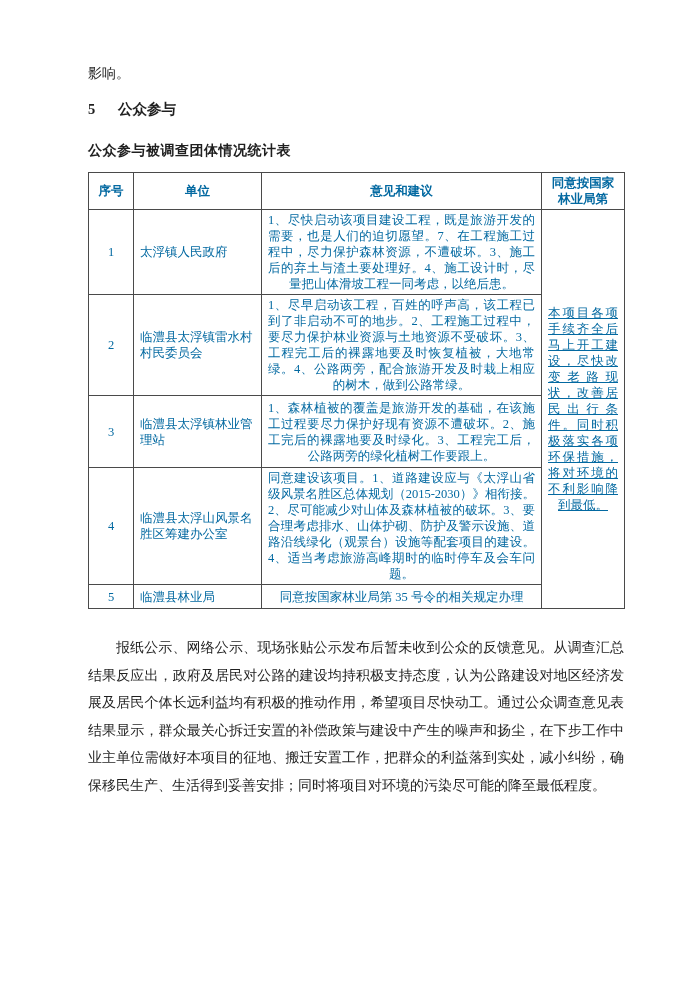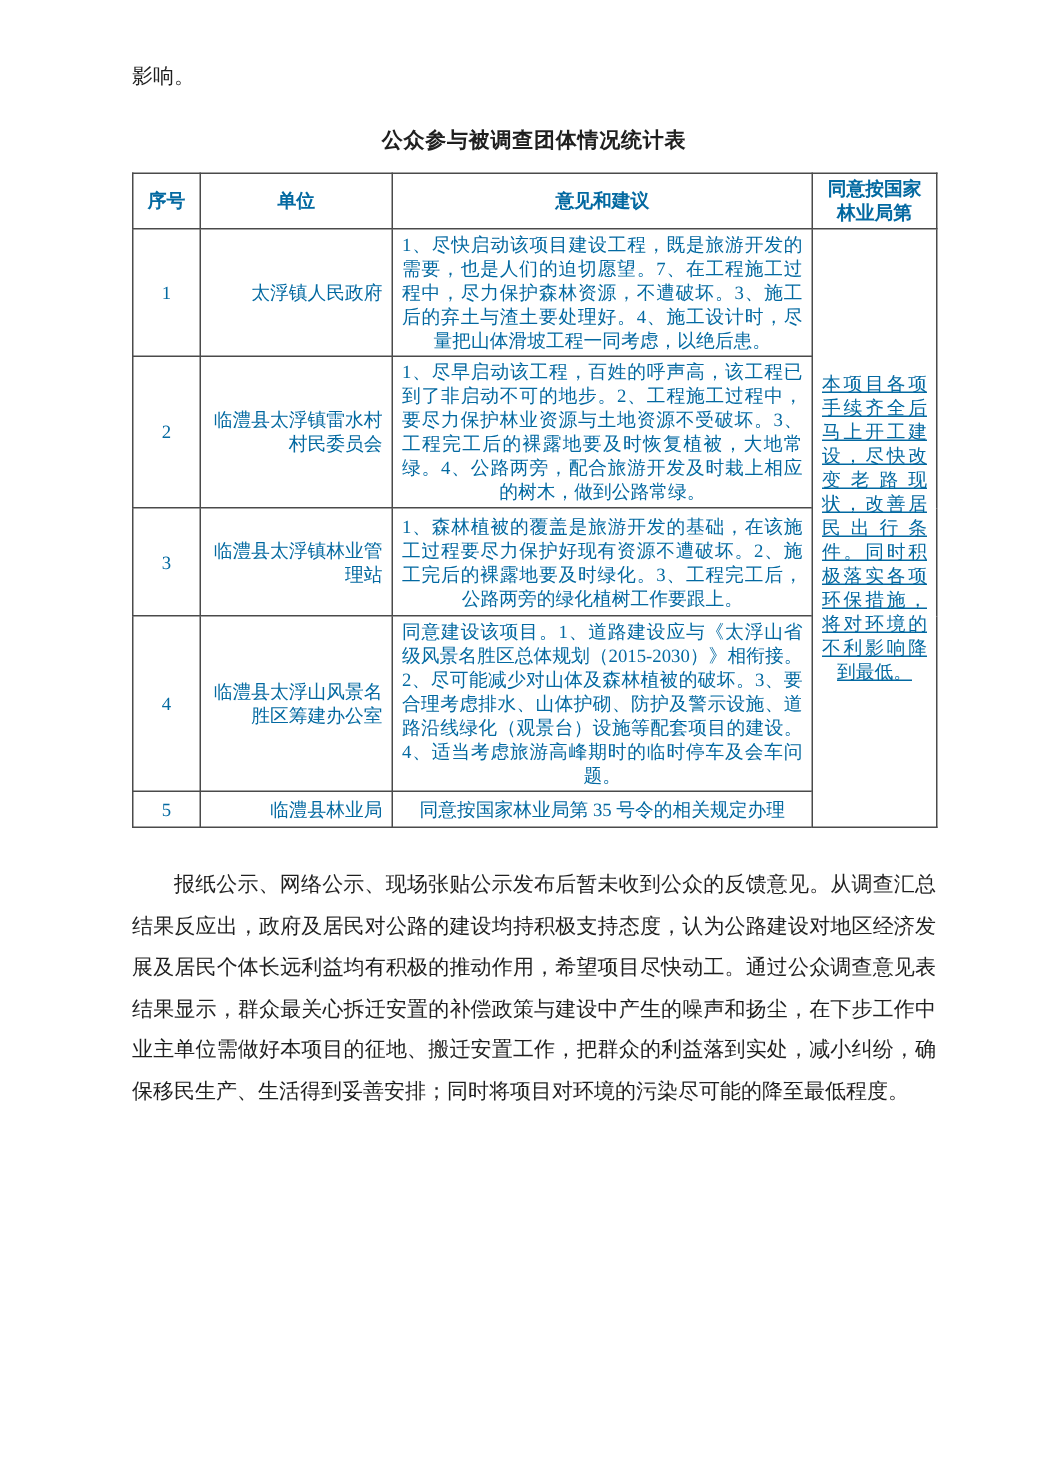--- a/index.html
+++ b/index.html
@@ -9,21 +9,21 @@
   }
   .page {
     position: relative;
     width: 700px;
     height: 989px;
     margin: 0 auto;
     background: #ffffff;
     color: #1f1f1f;
     font-family: "Liberation Serif", "DejaVu Serif", serif;
     box-sizing: border-box;
-    padding: 38px 76px 40px 88px;
+    padding: 60px 76px 40px 88px;
     overflow: hidden;
   }
   .carryover {
     font-size: 14px;
     line-height: 27px;
     margin: 0;
     text-align: justify;
   }
   .section-heading {
     margin: 9px 0 0 0;
@@ -40,21 +40,20 @@
     font-size: 14px;
     line-height: 27.5px;
     text-align: justify;
     text-indent: 2em;
     word-break: break-all;
   }
   .table-title {
     margin: 20px 0 12px 0;
     font-size: 14px;
     font-weight: bold;
-    text-align: center;
     letter-spacing: 0.5px;
   }
   table.survey {
     width: 536px;
     border-collapse: collapse;
     table-layout: fixed;
     font-size: 12.5px;
     color: #0369a1;
   }
   table.survey th, table.survey td {
@@ -67,21 +66,21 @@
   }
   table.survey th {
     font-weight: bold;
     text-align: center;
     height: 34px;
   }
   td.cell-no {
     text-align: center;
   }
   td.cell-unit {
-    text-align: right;
+    text-align: left;
   }
   td.cell-opinion {
     text-align: justify;
     text-align-last: center;
   }
   td.cell-response {
     text-align: justify;
     text-align-last: center;
     padding: 4px 6px;
     text-decoration: underline;
@@ -95,20 +94,23 @@
     margin-top: 25px;
   }
 </style>
 </head>
 <body>
 
 <div class="page">
 
   <p class="carryover">影响。</p>
 
+  <div class="section-heading">
+    <span class="sec-num">5</span><span>公众参与</span>
+  </div>
 
 
   <div class="table-title">公众参与被调查团体情况统计表</div>
 
   <table class="survey">
     <colgroup>
       <col style="width:45px">
       <col style="width:128px">
       <col style="width:280px">
       <col style="width:83px">

